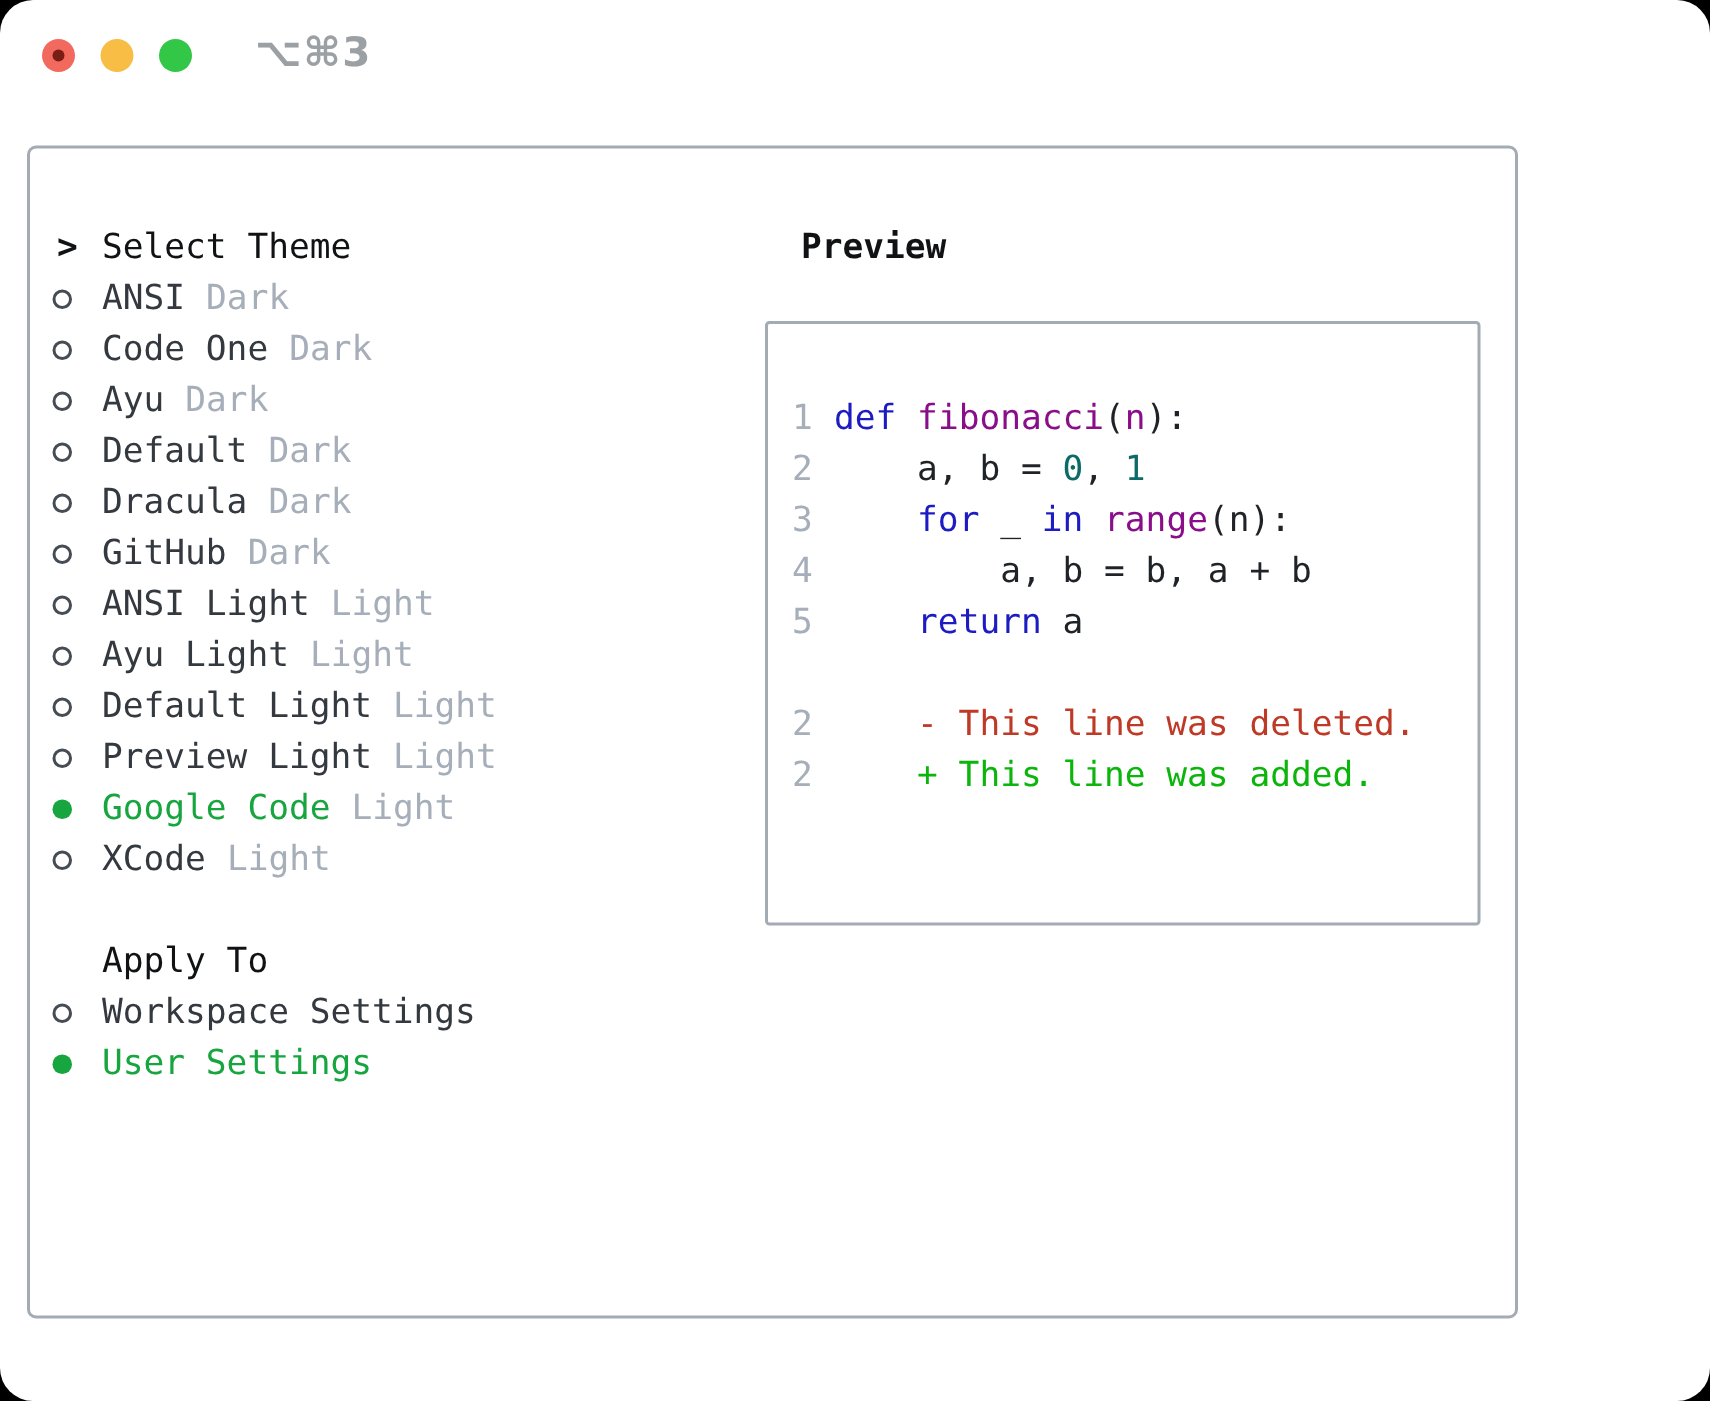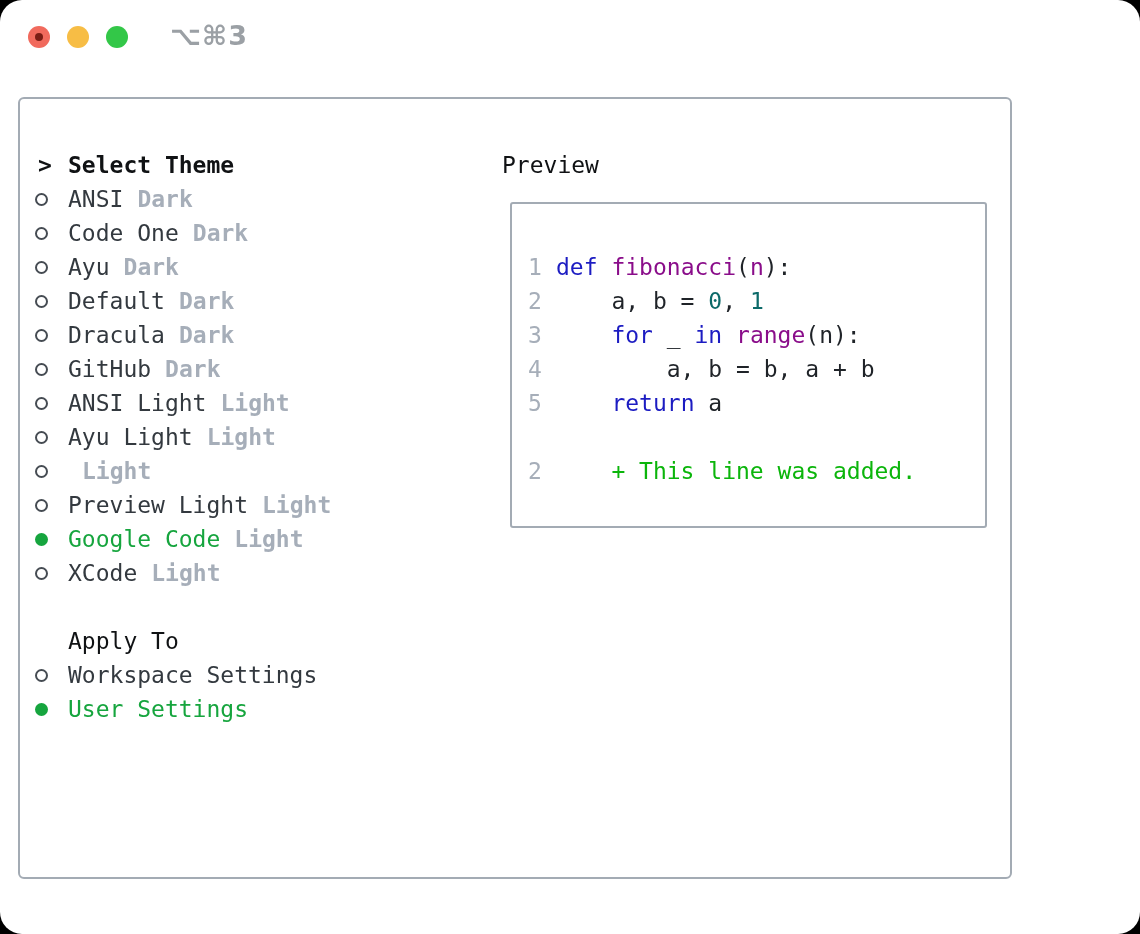--- a/index.html
+++ b/index.html
@@ -29,32 +29,32 @@
     position:absolute;left:18px;top:97px;width:994px;height:782px;
     border:2px solid var(--border);border-radius:6px;box-sizing:border-box;
     font-size:23px;line-height:34px;color:var(--text);
   }
   .list-col{position:absolute;left:15px;top:49px;}
   .row{height:34px;display:flex;align-items:center;white-space:pre;}
   .marker{flex:0 0 33px;width:33px;display:flex;align-items:center;}
   .circle{width:13px;height:13px;border-radius:50%;border:2px solid #464c53;box-sizing:border-box;}
   .circle.filled{border:none;background:var(--green);}
   .prompt{flex:0 0 33px;width:33px;font-weight:bold;color:var(--heading);padding-left:3px;box-sizing:border-box;}
-  .header-row .title{font-weight:bold;color:var(--heading);}
+  .header-row .title{font-weight:normal;color:var(--heading);}
   .theme-row .label{color:var(--text);}
   .theme-row.selected .label{color:var(--green);}
-  .suffix{color:var(--muted);margin-left:14px;font-weight:bold;}
+  .suffix{color:var(--muted);margin-left:14px;}
   .spacer{height:34px;}
   .section-title{height:34px;display:flex;align-items:center;margin-left:33px;color:var(--heading);}
   .help{color:var(--muted);}
   
   .preview-col{position:absolute;left:482px;top:49px;}
-  .preview-title{font-weight:normal;color:var(--heading);height:34px;display:flex;align-items:center;}
+  .preview-title{font-weight:bold;color:var(--heading);height:34px;display:flex;align-items:center;margin-left:32px;}
   .preview-box{
-    margin-left:8px;margin-top:20px;width:477px;height:326px;
+    margin-left:8px;margin-top:32px;width:477px;height:403px;
     border:2px solid var(--border);border-radius:3px;box-sizing:border-box;
     padding:46px 0 0 16px;overflow:hidden;
   }
   .pline{height:34px;white-space:pre;}
   .ln{display:inline-block;width:14px;margin-right:14px;color:var(--muted);}
   .tk-keyword{color:var(--kw);}
   .tk-function{color:var(--fn);}
   .tk-literal{color:var(--lit);}
   .tk-plain{color:var(--plain);}
   .tk-context{color:var(--ctx);}
@@ -87,21 +87,21 @@
 
       <div id="theme-rows">
           <div class="row theme-row"><span class="marker"><span class="circle"></span></span><span class="label">ANSI</span><span class="suffix">Dark</span></div>
           <div class="row theme-row"><span class="marker"><span class="circle"></span></span><span class="label">Code One</span><span class="suffix">Dark</span></div>
           <div class="row theme-row"><span class="marker"><span class="circle"></span></span><span class="label">Ayu</span><span class="suffix">Dark</span></div>
           <div class="row theme-row"><span class="marker"><span class="circle"></span></span><span class="label">Default</span><span class="suffix">Dark</span></div>
           <div class="row theme-row"><span class="marker"><span class="circle"></span></span><span class="label">Dracula</span><span class="suffix">Dark</span></div>
           <div class="row theme-row"><span class="marker"><span class="circle"></span></span><span class="label">GitHub</span><span class="suffix">Dark</span></div>
           <div class="row theme-row"><span class="marker"><span class="circle"></span></span><span class="label">ANSI Light</span><span class="suffix">Light</span></div>
           <div class="row theme-row"><span class="marker"><span class="circle"></span></span><span class="label">Ayu Light</span><span class="suffix">Light</span></div>
-          <div class="row theme-row"><span class="marker"><span class="circle"></span></span><span class="suffix">Light</span></div>
+          <div class="row theme-row"><span class="marker"><span class="circle"></span></span><span class="label">Default Light</span><span class="suffix">Light</span></div>
           <div class="row theme-row"><span class="marker"><span class="circle"></span></span><span class="label">Preview Light</span><span class="suffix">Light</span></div>
           <div class="row theme-row selected"><span class="marker"><span class="circle filled"></span></span><span class="label">Google Code</span><span class="suffix">Light</span></div>
           <div class="row theme-row"><span class="marker"><span class="circle"></span></span><span class="label">XCode</span><span class="suffix">Light</span></div>
         </div>
 
       <div class="spacer"></div>
 
       <div class="section-title">Apply To</div>
 
       <div id="apply-rows">
@@ -116,19 +116,20 @@
     <div class="preview-col">
       <div class="preview-title">Preview</div>
       <div class="preview-box">
         <div id="preview-lines">
             <div class="pline"><span class="ln">1</span><span class="tk-keyword">def</span><span class="tk-plain"> </span><span class="tk-function">fibonacci</span><span class="tk-plain">(</span><span class="tk-function">n</span><span class="tk-plain">):</span></div>
             <div class="pline"><span class="ln">2</span><span class="tk-plain">    a, b = </span><span class="tk-literal">0</span><span class="tk-plain">, </span><span class="tk-literal">1</span></div>
             <div class="pline"><span class="ln">3</span><span class="tk-plain">    </span><span class="tk-keyword">for</span><span class="tk-plain"> _ </span><span class="tk-keyword">in</span><span class="tk-plain"> </span><span class="tk-function">range</span><span class="tk-plain">(n):</span></div>
             <div class="pline"><span class="ln">4</span><span class="tk-plain">        a, b = b, a + b</span></div>
             <div class="pline"><span class="ln">5</span><span class="tk-plain">    </span><span class="tk-keyword">return</span><span class="tk-plain"> a</span></div>
             <div class="pline"><span class="ln"></span></div>
+            <div class="pline"><span class="ln">2</span><span class="tk-deleted">    - This line was deleted.</span></div>
             <div class="pline"><span class="ln">2</span><span class="tk-added">    + This line was added.</span></div>
           </div>
       </div>
     </div>
 
   </div>
 </div>
 
 </body></html>

